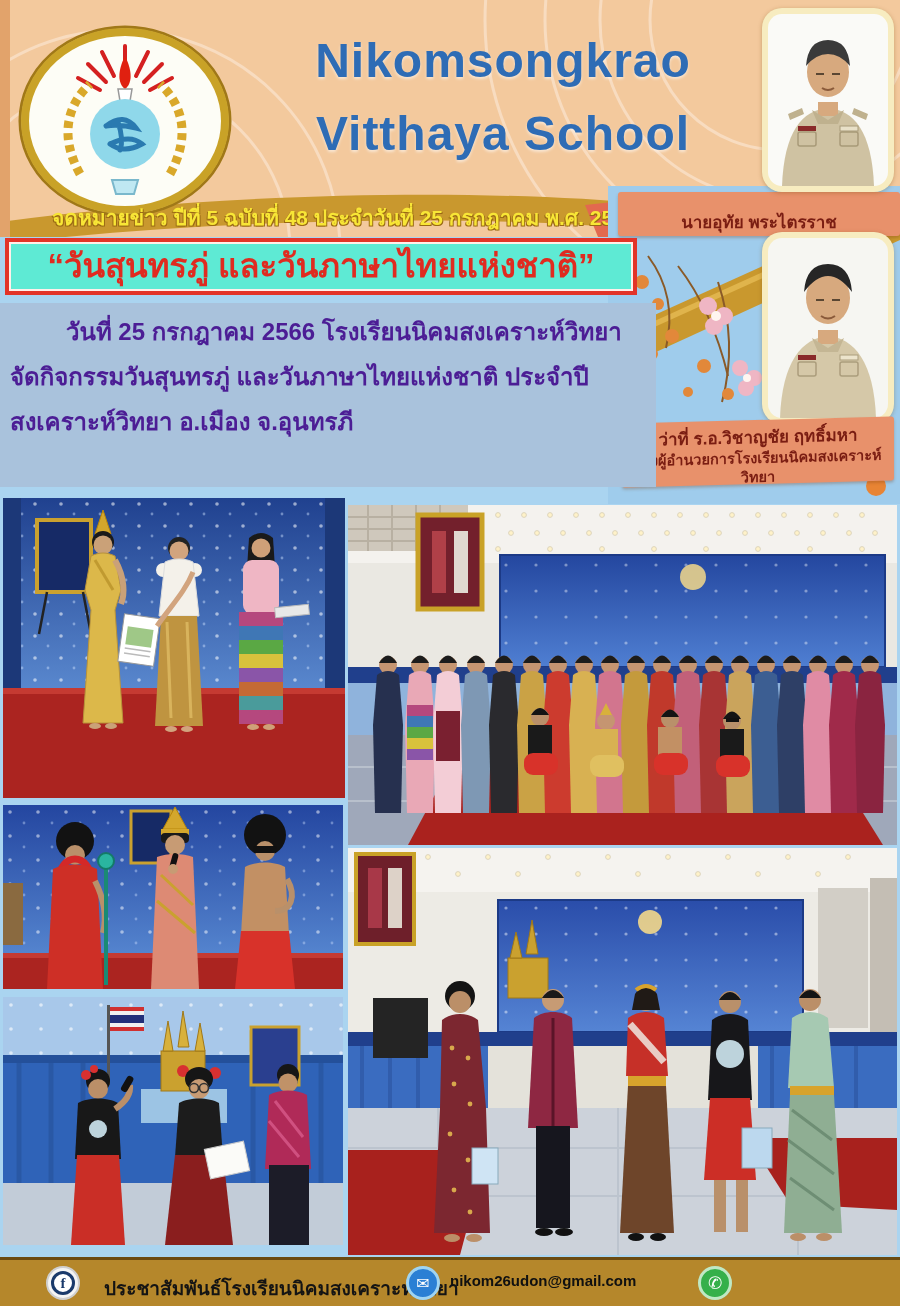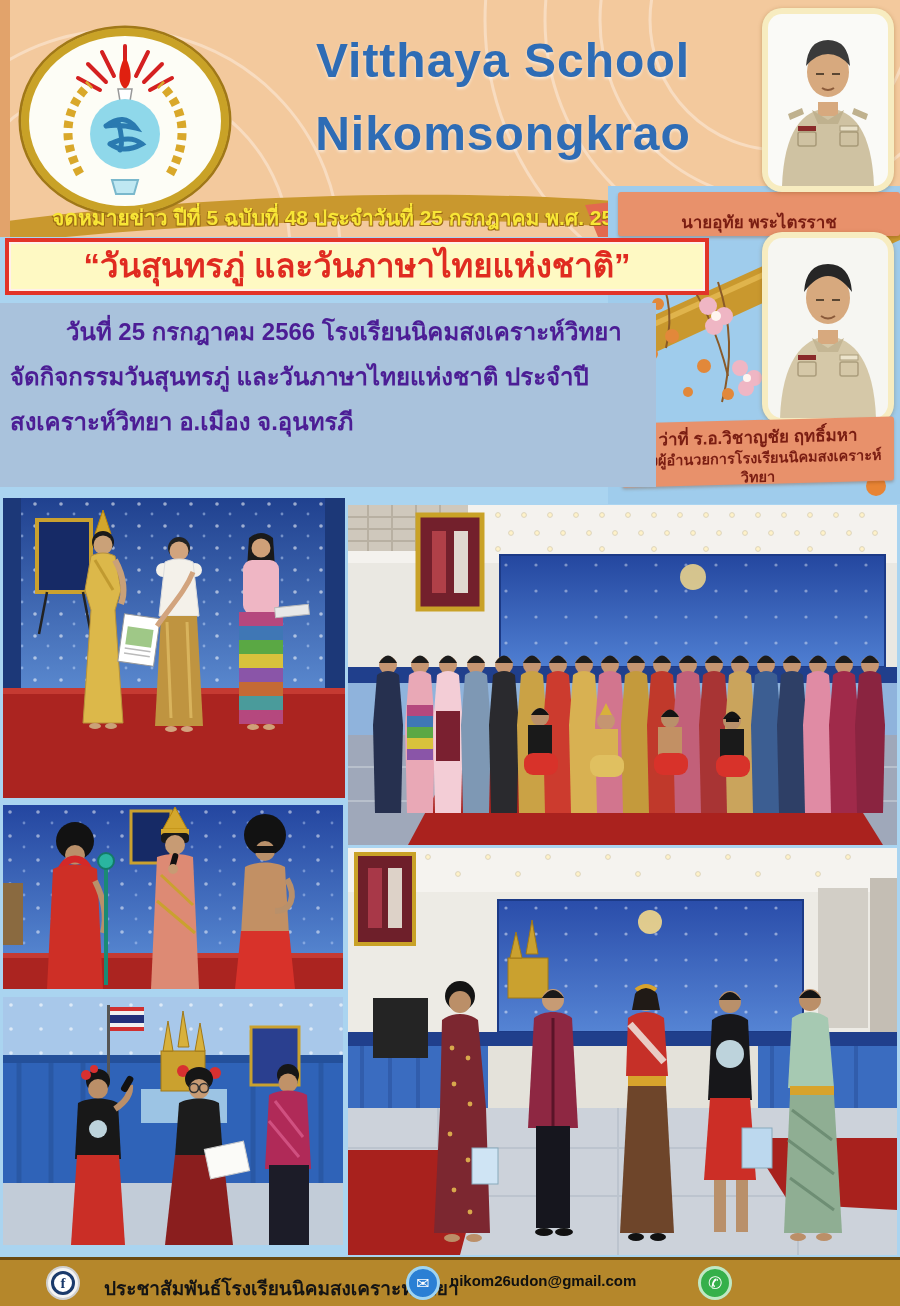--- a/index.html
+++ b/index.html
@@ -8,21 +8,21 @@
   .abs{position:absolute;}
   
   .header{left:0;top:0;width:900px;height:237px;background:#f3c99d;overflow:hidden;}
   .header .edge{position:absolute;left:0;top:0;width:10px;height:237px;background:#e2a36b;}
   .school-name{left:238px;top:24px;width:530px;text-align:center;color:#2e6cb5;
         font-weight:bold;font-size:48px;line-height:73px;letter-spacing:1px;
         text-shadow:0 2px 3px rgba(255,255,255,.55);}
   .newsletter{left:52px;top:201px;width:590px;font-size:21px;font-weight:bold;color:#f8e636;
         text-shadow:1px 1px 0 #9a6a14, -1px 1px 0 #9a6a14;white-space:nowrap;}
   
-  .title-banner{left:5px;top:238px;width:704px;height:57px;background:#fef9c3;
+  .title-banner{left:5px;top:238px;width:632px;height:57px;background:#5eead4;
         border:4px solid #e23428;box-sizing:border-box;box-shadow:inset 0 0 0 2px #fff0ea;
         color:#e02b20;font-size:33px;font-weight:bold;text-align:center;line-height:48px;}
   
   .article{left:0;top:303px;width:656px;height:184px;background:#a9c2dc;
         color:#4c1d95;font-size:24px;font-weight:bold;line-height:45px;
         padding:6px 6px 0 10px;box-sizing:border-box;}
   .article .l1{text-indent:56px;}
   
   .right-col{left:608px;top:186px;width:292px;height:318px;background:#9fccec;overflow:hidden;}
   .official-banner{background:#e8916b;color:#7a1d12;text-align:center;font-weight:bold;
@@ -101,22 +101,22 @@
       <path d="M104,67 h14 l-2,12 h-10 z" fill="#ffffff" stroke="#999" stroke-width="1.5"></path>
       <path d="M66,152 C46,116 52,84 76,62" fill="none" stroke="#d9a82a" stroke-width="9" stroke-dasharray="7 5"></path>
       <path d="M156,152 C176,116 170,84 146,62" fill="none" stroke="#d9a82a" stroke-width="9" stroke-dasharray="7 5"></path>
       <circle cx="111" cy="112" r="35" fill="#8fd8ea"></circle>
       <path d="M92,104 q18,-14 30,2 q-16,-4 -30,-2 M96,122 q20,-10 32,0 q-18,10 -32,0 M104,100 q6,18 2,28" fill="none" stroke="#2a7ab0" stroke-width="5" stroke-linecap="round"></path>
       <path d="M98,158 h26 l-4,14 h-18 z" fill="#bfe8f2" stroke="#7ab8cc" stroke-width="2"></path>
     </svg>
   </div>
 
   <div class="abs school-name">
+    <div>Nikomsongkrao</div>
     <div>Vitthaya School</div>
-    <div>Nikomsongkrao</div>
   </div>
 
   <div class="abs newsletter">จดหมายข่าว ปีที่ 5 ฉบับที่ 48  ประจำวันที่  25 กรกฎาคม พ.ศ. 2566</div>
 
   <div class="abs right-col">
     <svg width="292" height="318">
       <polygon points="0,150 292,18 292,54 0,188" fill="#c9982e"></polygon>
       <polygon points="0,156 292,24 292,30 0,162" fill="#e0b44c"></polygon>
       <g stroke="#8a5a28" stroke-width="2" fill="none">
         <path d="M40,70 q30,40 18,92"></path>

